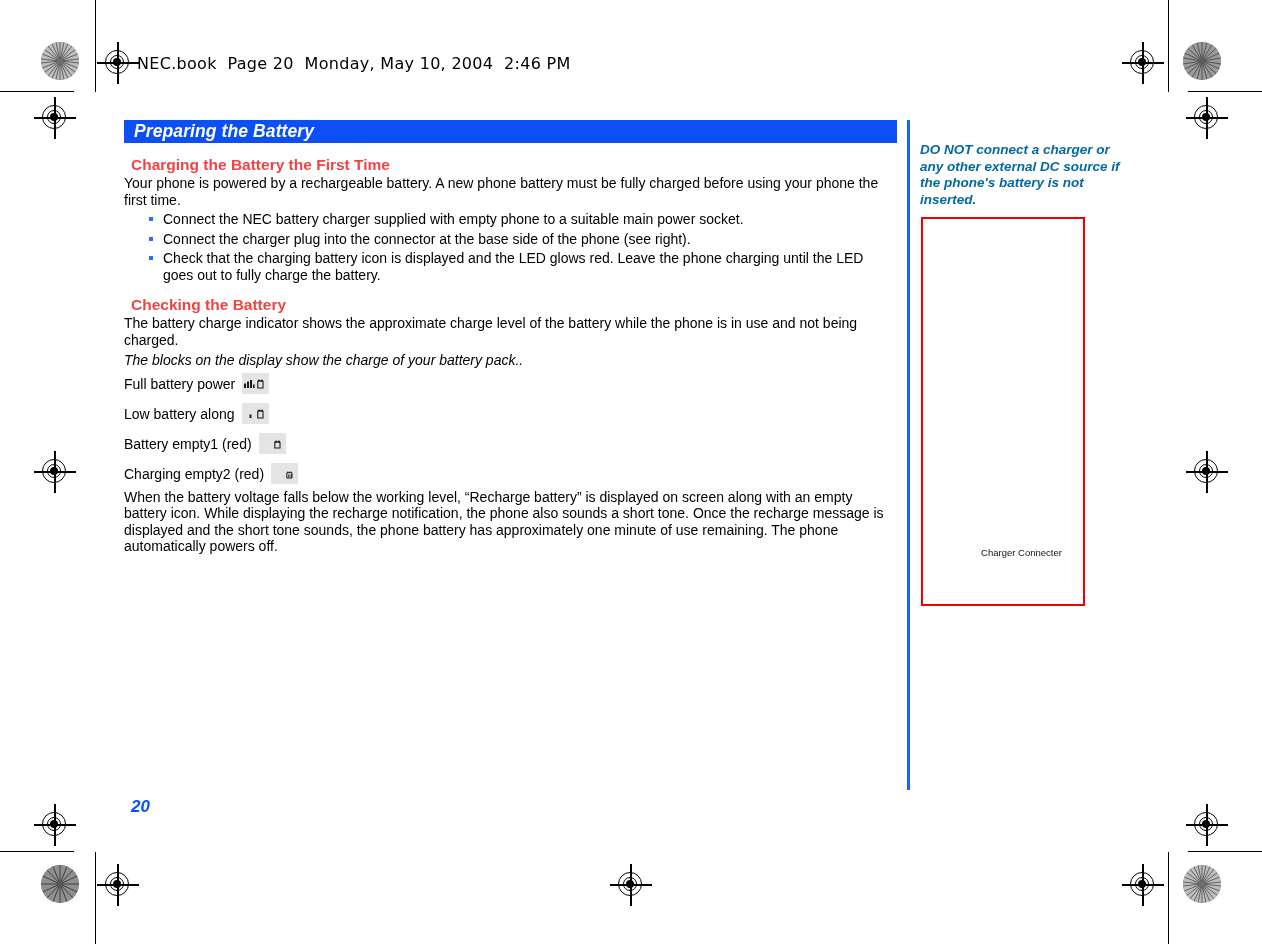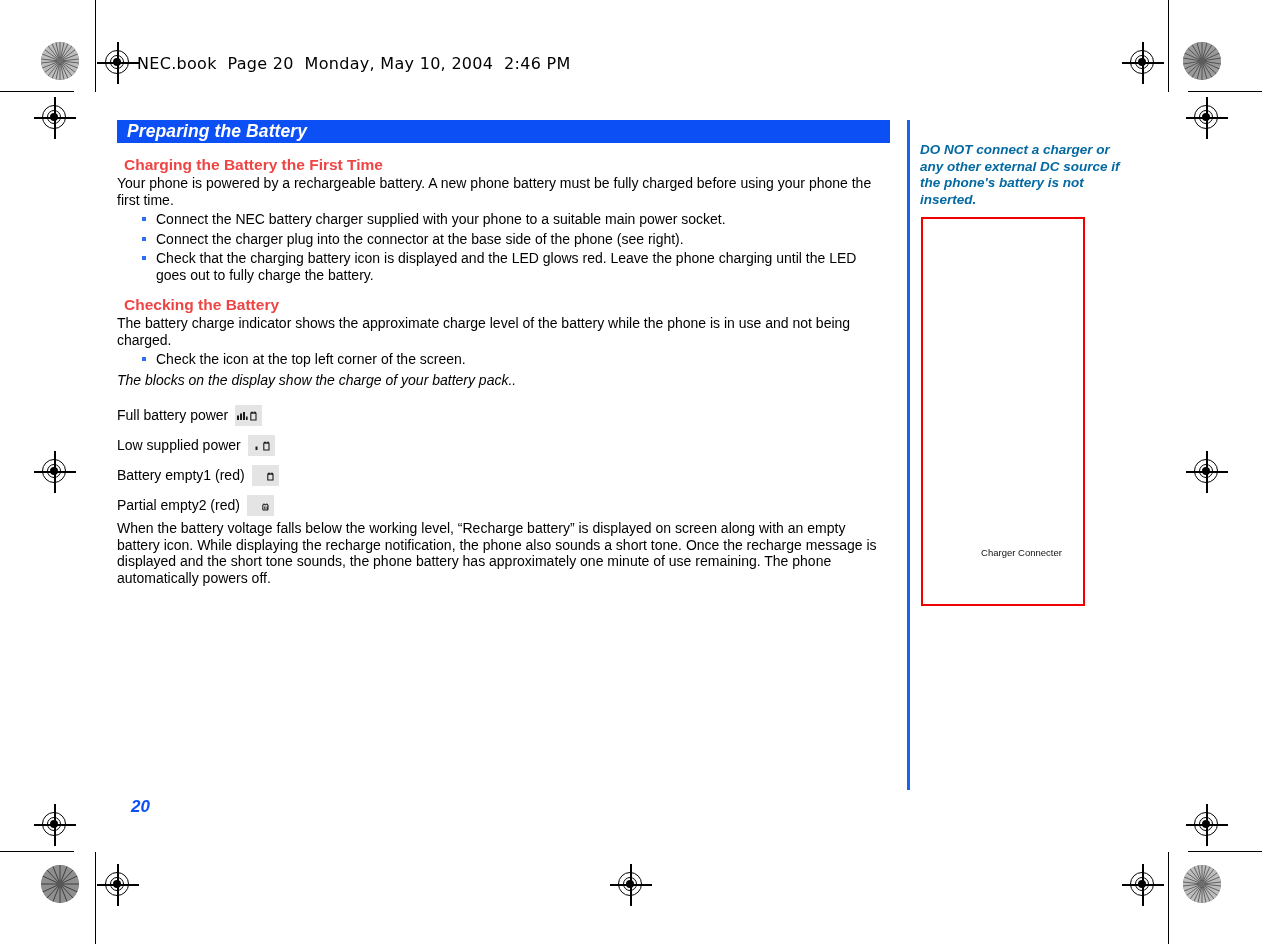--- a/index.html
+++ b/index.html
@@ -86,21 +86,21 @@
     font-family: "DejaVu Sans", sans-serif;
     font-size: 16px;
     letter-spacing: 0.3px;
     color: #000;
     white-space: pre;
   }
 
   
   .content {
     position: absolute;
-    left: 117px;
+    left: 124px;
     top: 120px;
     width: 773px;
   }
 
   .section-bar {
     background: #0b4ff5;
     color: #ffffff;
     font-weight: bold;
     font-style: italic;
     font-size: 17.5px;
@@ -147,21 +147,20 @@
     position: absolute;
     left: 7px;
     top: 6px;
     width: 4px;
     height: 4px;
     background: #2a6ef5;
   }
 
   
   .icon-rows {
-    margin-top: 12px;
   }
   .icon-row {
     display: flex;
     align-items: center;
     height: 30px;
     font-size: 14px;
   }
   .icon-row .label {
     color: #000;
   }
@@ -461,69 +460,66 @@
 
   <div class="divider" style="left:907px; top:120px; width:2.6px; height:670px;"></div>
 
   <div class="content">
 
     <div class="section-bar">Preparing the Battery</div>
 
     <h2 class="sub">Charging the Battery the First Time</h2>
     <p class="body">Your phone is powered by a rechargeable battery. A new phone battery must be fully charged before using your phone the first time.</p>
     <ul class="bullets">
-      <li>Connect the NEC battery charger supplied with your phone to a suitable main power socket.</li>
+      <li>Connect the NEC battery charger supplied with empty phone to a suitable main power socket.</li>
       <li>Connect the charger plug into the connector at the base side of the phone (see right).</li>
       <li>Check that the charging battery icon is displayed and the LED glows red. Leave the phone charging until the LED goes out to fully charge the battery.</li>
     </ul>
 
     <h2 class="sub">Checking the Battery</h2>
     <p class="body">The battery charge indicator shows the approximate charge level of the battery while the phone is in use and not being charged.</p>
-    <ul class="bullets">
-      <li>Check the icon at the top left corner of the screen.</li>
-    </ul>
     <p class="body" style="margin-top:4px;font-style:italic;">The blocks on the display show the charge of your battery pack..</p>
 
     <div class="icon-rows">
 
       <div class="icon-row">
         <span class="label">Full battery power</span>
         <span class="icon-swatch">
           <svg width="27" height="21" viewBox="0 0 27 21">
             <rect x="2" y="10.5" width="2" height="4.5" fill="#1a1a1a"></rect>
             <rect x="5" y="8.5" width="2" height="6.5" fill="#1a1a1a"></rect>
             <rect x="8" y="7" width="2" height="8" fill="#1a1a1a"></rect>
             <rect x="11" y="11.5" width="1.6" height="3.5" fill="#1a1a1a"></rect>
             <path d="M16.4 7.2 h1.2 v1 h1.6 v-1 h1.2 v1.1 h0.6 V15 h-5.2 V8.3 h0.6 Z" fill="none" stroke="#1a1a1a" stroke-width="1.1"></path>
           </svg>
         </span>
       </div>
 
 
       <div class="icon-row">
-        <span class="label">Low supplied power</span>
+        <span class="label">Low battery along</span>
         <span class="icon-swatch">
           <svg width="27" height="21" viewBox="0 0 27 21">
             <rect x="7.5" y="11.5" width="2" height="3.5" fill="#1a1a1a"></rect>
             <path d="M16.4 7.2 h1.2 v1 h1.6 v-1 h1.2 v1.1 h0.6 V15 h-5.2 V8.3 h0.6 Z" fill="none" stroke="#1a1a1a" stroke-width="1.1"></path>
           </svg>
         </span>
       </div>
 
       <div class="icon-row">
         <span class="label">Battery empty1 (red)</span>
         <span class="icon-swatch">
           <svg width="27" height="21" viewBox="0 0 27 21">
             <path d="M16.4 8.4 h1.2 v0.9 h1.6 v-0.9 h1.2 v1 h0.6 V15 h-5.2 V9.4 h0.6 Z" fill="none" stroke="#1a1a1a" stroke-width="1.1"></path>
           </svg>
         </span>
       </div>
 
       <div class="icon-row">
-        <span class="label">Partial empty2 (red)</span>
+        <span class="label">Charging empty2 (red)</span>
         <span class="icon-swatch">
           <svg width="27" height="21" viewBox="0 0 27 21">
             <path d="M16.4 9 h1.2 v0.8 h1.6 v-0.8 h1.2 v0.9 h0.6 V15 h-5.2 V9.9 h0.6 Z" fill="none" stroke="#1a1a1a" stroke-width="1"></path>
             <line x1="17.4" y1="11.4" x2="17.4" y2="14.4" stroke="#1a1a1a" stroke-width="0.8"></line>
             <line x1="19" y1="11.4" x2="19" y2="14.4" stroke="#1a1a1a" stroke-width="0.8"></line>
             <line x1="20.5" y1="11.4" x2="20.5" y2="14.4" stroke="#1a1a1a" stroke-width="0.8"></line>
           </svg>
         </span>
       </div>
 

